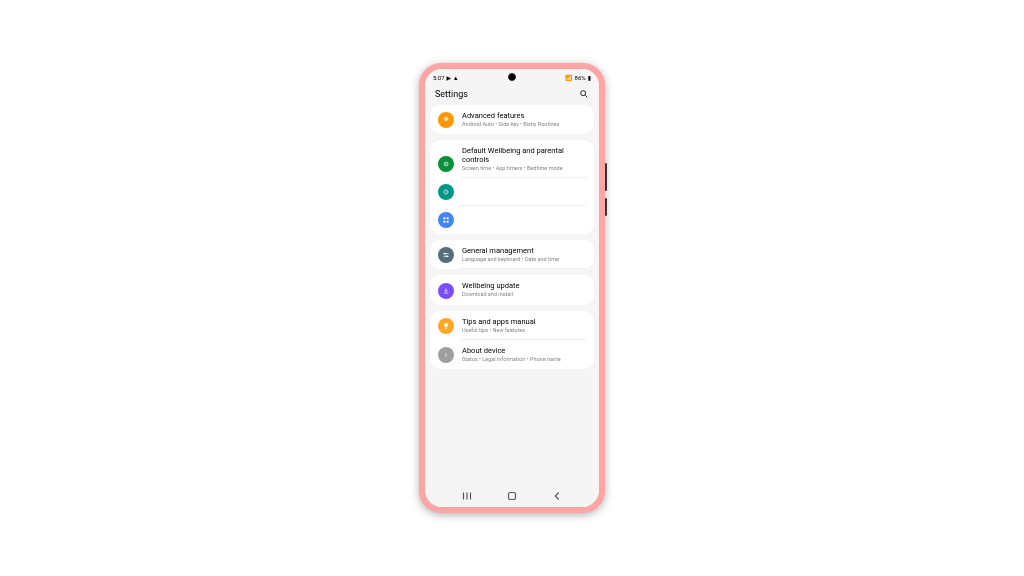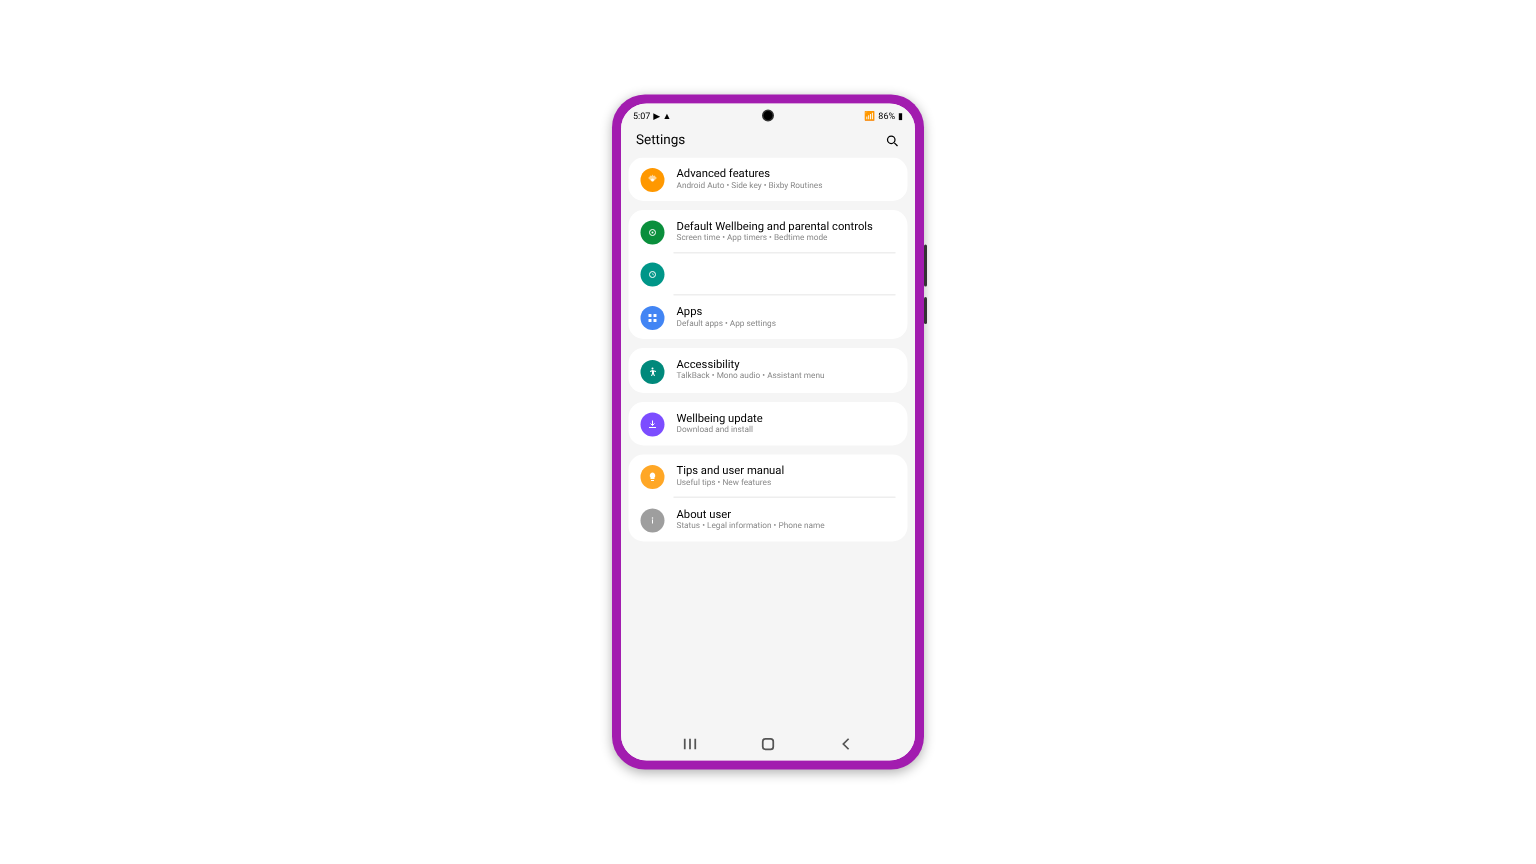--- a/index.html
+++ b/index.html
@@ -6,23 +6,23 @@
   body {
     width: 1024px;
     height: 576px;
     background: #fff;
     display: flex;
     align-items: center;
     justify-content: center;
     font-family: -apple-system, "Segoe UI", Roboto, sans-serif;
   }
   .phone {
-    width: 208px;
+    width: 186px;
     height: 450px;
-    background: #a21caf;
+    background: #fca5a5;
     border-radius: 22px;
     padding: 6px;
     position: relative;
     box-shadow: 0 2px 8px rgba(0,0,0,0.3);
   }
   .side-button {
     position: absolute;
     right: -2px;
     width: 2px;
     background: #333;
@@ -210,38 +210,38 @@
         </div>
         <div class="item">
           <div class="item-icon ic-blue">
             <svg class="ic-inner" viewBox="0 0 24 24" fill="#fff">
                 <rect x="4" y="4" width="6" height="6" rx="1"></rect>
                 <rect x="14" y="4" width="6" height="6" rx="1"></rect>
                 <rect x="4" y="14" width="6" height="6" rx="1"></rect>
                 <rect x="14" y="14" width="6" height="6" rx="1"></rect>
               </svg>
           </div>
-          <div class="item-text">
-            <div class="item-title">Apps</div>
-            <div class="item-sub">Default apps • App settings</div>
-          </div>
-        </div>
-      </div>
-
-      <div class="card">
-        <div class="item">
-          <div class="item-icon ic-teal2">
-            <svg class="ic-inner" viewBox="0 0 24 24" fill="#fff">
-                <circle cx="12" cy="5" r="2"></circle>
-                <path d="M12 8l-5 2v2l4-1v4l-2 5h2l2-4 2 4h2l-2-5v-4l4 1v-2z"></path>
-              </svg>
-          </div>
-          <div class="item-text">
-            <div class="item-title">Accessibility</div>
-            <div class="item-sub">TalkBack • Mono audio • Assistant menu</div>
+        </div>
+      </div>
+
+      <div class="card">
+        <div class="highlight">
+          <div class="item divider">
+            <div class="item-icon ic-slate">
+              <svg class="ic-inner" viewBox="0 0 24 24" stroke="#fff" stroke-width="2" fill="none">
+                  <line x1="4" y1="8" x2="20" y2="8"></line>
+                  <line x1="4" y1="16" x2="20" y2="16"></line>
+                  <circle cx="9" cy="8" r="2" fill="#fff"></circle>
+                  <circle cx="15" cy="16" r="2" fill="#fff"></circle>
+                </svg>
+            </div>
+            <div class="item-text">
+              <div class="item-title">General management</div>
+              <div class="item-sub">Language and keyboard • Date and time</div>
+            </div>
           </div>
         </div>
       </div>
 
       <div class="card">
         <div class="item">
           <div class="item-icon ic-purple">
             <svg class="ic-inner" viewBox="0 0 24 24" fill="#fff">
                 <path d="M12 4v10m0 0l-4-4m4 4l4-4M5 18h14" stroke="#fff" stroke-width="2" fill="none"></path>
               </svg>
@@ -255,33 +255,33 @@
 
       <div class="card">
         <div class="item divider">
           <div class="item-icon ic-amber">
             <svg class="ic-inner" viewBox="0 0 24 24" fill="#fff">
                 <path d="M12 3a6 6 0 00-4 10v3h8v-3a6 6 0 00-4-10z"></path>
                 <rect x="9" y="18" width="6" height="2"></rect>
               </svg>
           </div>
           <div class="item-text">
-            <div class="item-title">Tips and user manual</div>
+            <div class="item-title">Tips and apps manual</div>
             <div class="item-sub">Useful tips • New features</div>
           </div>
         </div>
         <div class="item">
           <div class="item-icon ic-gray">
             <svg class="ic-inner" viewBox="0 0 24 24" fill="#fff">
                 <circle cx="12" cy="7" r="1.5"></circle>
                 <rect x="11" y="10" width="2" height="8"></rect>
               </svg>
           </div>
           <div class="item-text">
-            <div class="item-title">About user</div>
+            <div class="item-title">About device</div>
             <div class="item-sub">Status • Legal information • Phone name</div>
           </div>
         </div>
       </div>
 
     </div>
 
     <div class="nav-bar">
       <svg class="nav-btn" width="14" height="14" viewBox="0 0 24 24" stroke="#555" stroke-width="2" fill="none">
           <line x1="6" y1="6" x2="6" y2="18"></line>

